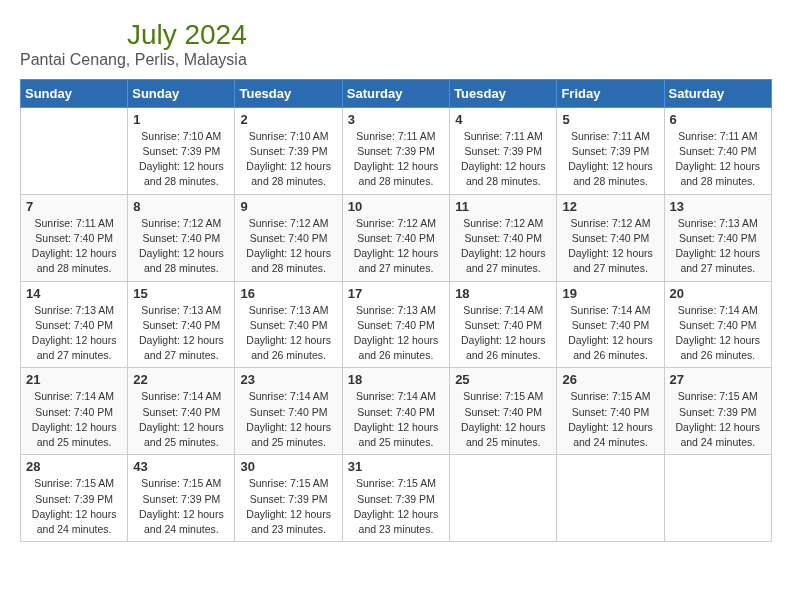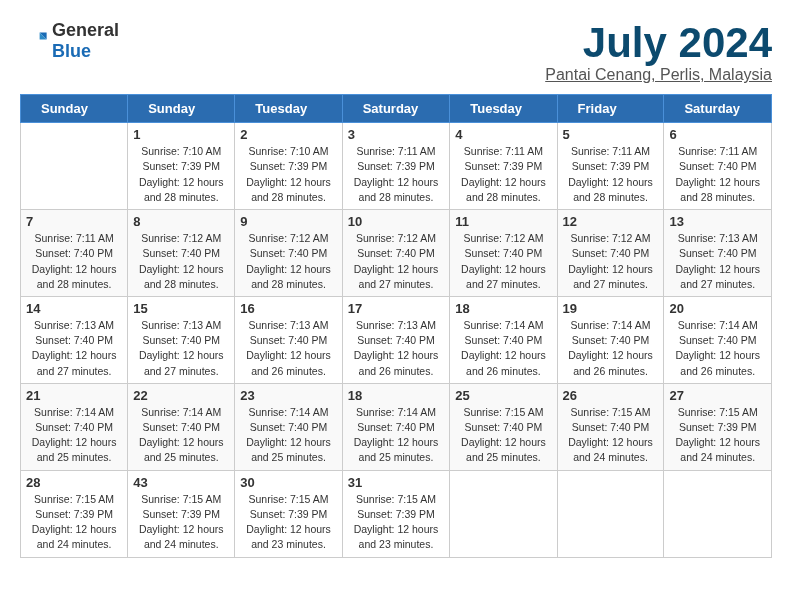--- a/index.html
+++ b/index.html
@@ -22,41 +22,40 @@
       gap: 4px;
     }
     .logo-icon {
       width: 28px;
       height: 28px;
     }
     .title-section {
       text-align: right;
     }
     .month-title {
-      font-size: 42px;
-      font-weight: bold;
-      color: #0c4a6e;
+      font-size: 28px;
+      font-weight: normal;
+      color: #4d7c0f;
       line-height: 1.1;
     }
     .location-title {
       font-size: 16px;
       color: #555;
-      text-decoration: underline;
     }
     .calendar-table {
       width: 100%;
       border-collapse: collapse;
       border: 1px solid #ccc;
     }
     .calendar-table thead tr th {
       background-color: #2b6cb0;
       color: #fff;
       font-size: 13px;
       font-weight: bold;
-      padding: 6px 20px;
+      padding: 6px 4px;
       text-align: left;
       border: 1px solid #4a90d9;
     }
     .calendar-table tbody tr td {
       vertical-align: top;
       border: 1px solid #ccc;
       padding: 4px 5px;
       width: 108px;
       min-height: 80px;
       font-size: 11px;
@@ -79,31 +78,20 @@
       text-align: center;
     }
     .empty-cell {
       background: #fff !important;
     }
   </style>
 </head>
 <body>
 
 <div class="header-section">
-  <div class="logo">
-    <svg class="logo-icon" viewBox="0 0 40 40">
-      <rect x="0" y="0" width="40" height="40" fill="white"></rect>
-      <polygon points="28,8 38,8 38,18" fill="#1a6bb5"></polygon>
-      <polygon points="28,8 38,18 28,18" fill="#2e8bc7"></polygon>
-    </svg>
-    <div>
-      <span style="font-size:18px;font-weight:bold;color:#333;">General</span><br>
-      <span style="font-size:18px;font-weight:bold;color:#1a6bb5;">Blue</span>
-    </div>
-  </div>
   <div class="title-section">
     <div class="month-title">July 2024</div>
     <div class="location-title">Pantai Cenang, Perlis, Malaysia</div>
   </div>
 </div>
 
 <table class="calendar-table">
   <thead>
     <tr id="dow-header">
     <th>Sunday</th>

